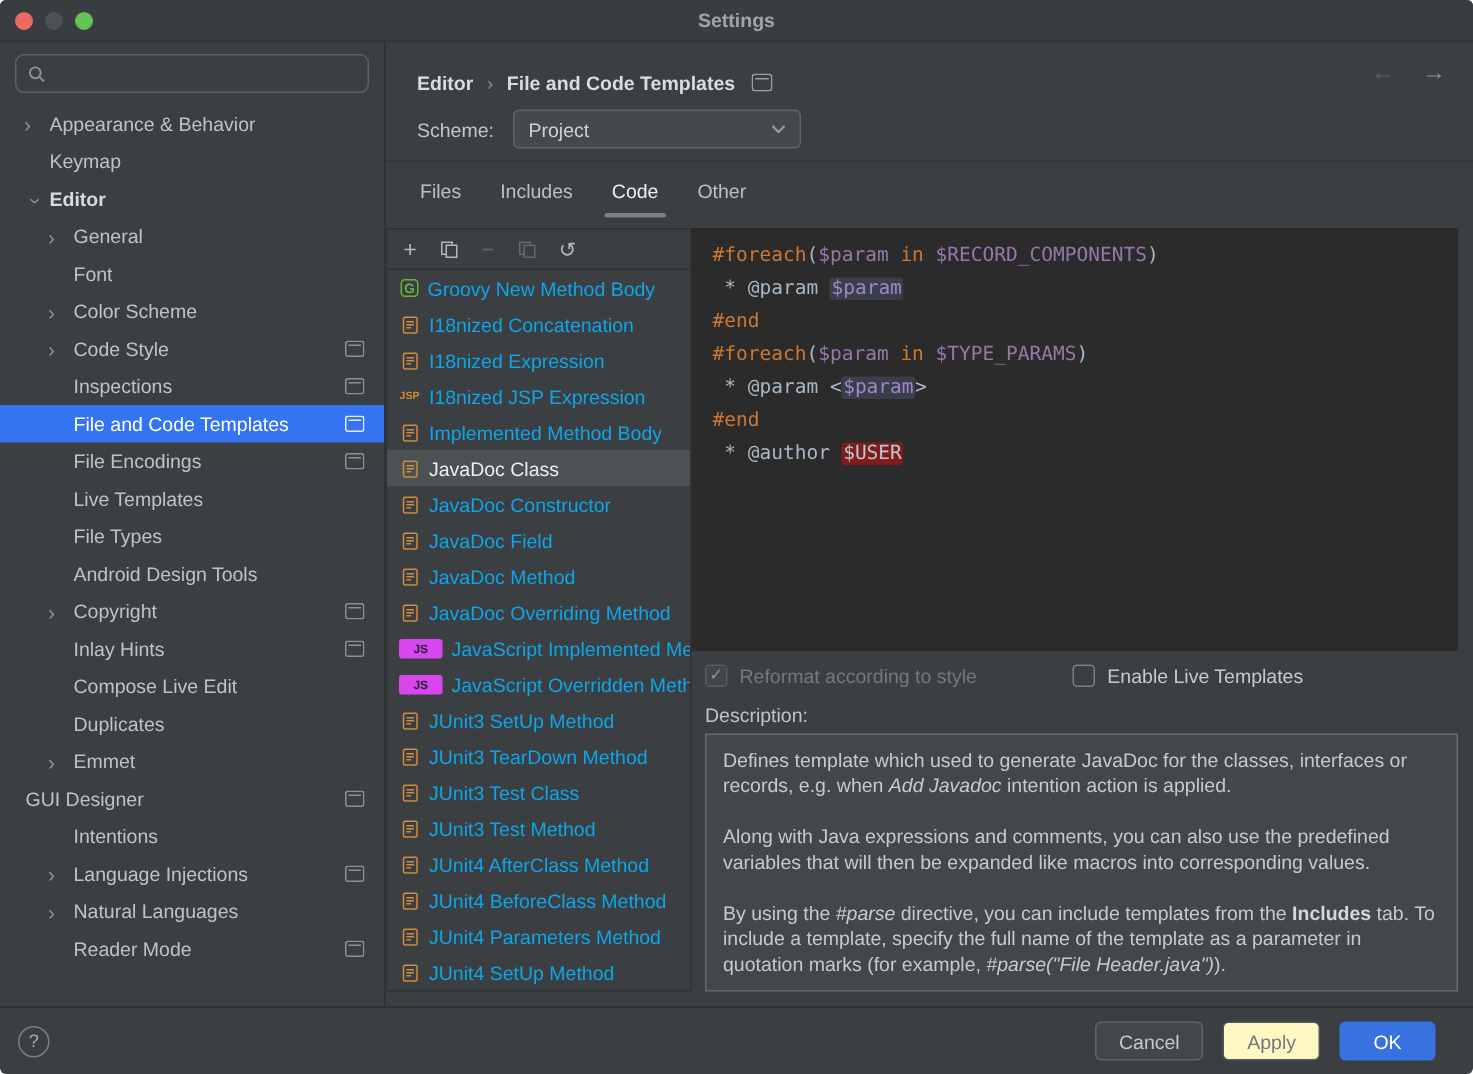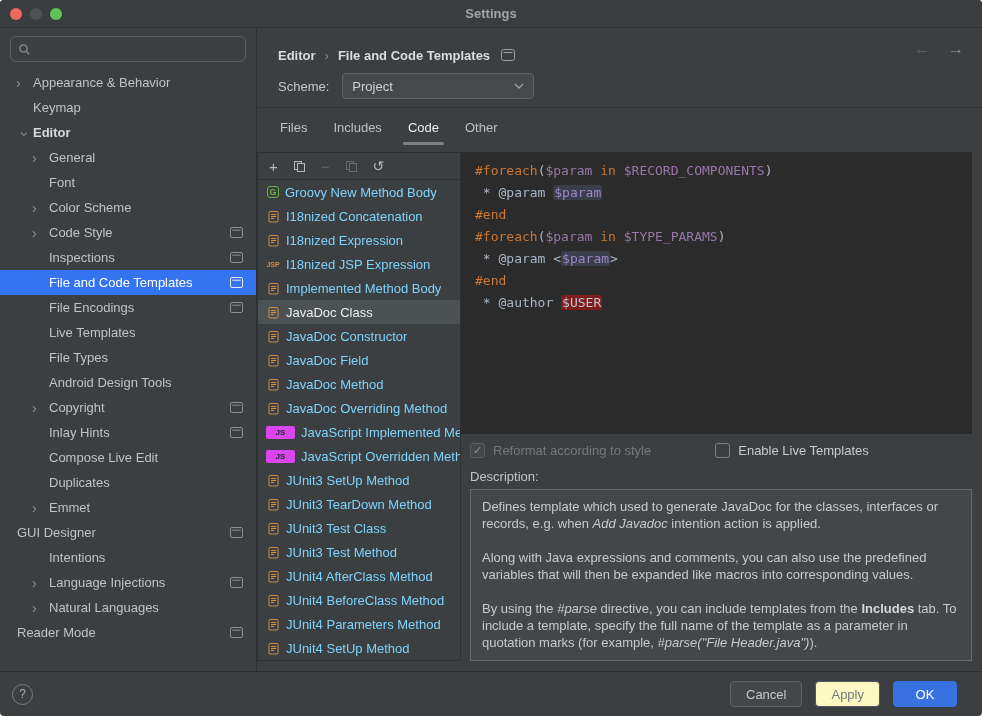--- a/index.html
+++ b/index.html
@@ -47,21 +47,21 @@
   .panels{flex:1;display:flex;margin:7px 10px 10px 0;min-height:0;}
   
   .list-panel{width:204px;flex:none;border:1px solid #2e3133;display:flex;flex-direction:column;background:#3c3f41;}
   .list-toolbar{height:27px;flex:none;border-bottom:1px solid #2e3133;display:flex;align-items:center;padding-left:11px;gap:15px;}
   .tb-icon{color:#b3b8bb;font-size:15px;line-height:1;display:flex;align-items:center;}
   .tb-icon.disabled{color:#65696c;}
   .tlist{flex:1;overflow:hidden;}
   .titem{height:24px;display:flex;align-items:center;padding-left:8px;gap:6px;white-space:nowrap;overflow:hidden;}
   .titem.sel{background:#4c5154;}
   .titem.sel .tlabel{color:#eceef0;}
-  .tlabel{color:#7dd3fc;overflow:hidden;}
+  .tlabel{color:#0ea5e9;overflow:hidden;}
   .ic{width:14px;height:14px;flex:none;display:flex;align-items:center;justify-content:center;font-weight:bold;}
   .ic.groovy{width:12px;height:12px;border:1px solid #68b240;border-radius:3px;color:#68b240;font-size:9px;margin-left:1px;}
   .ic.js{width:29px;height:13px;background:#d946ef;border-radius:2px;color:#23272b;font-size:8px;}
   .ic.jsp{color:#d08d3e;font-size:7px;letter-spacing:0;}
   
   .editor-col{flex:1;display:flex;flex-direction:column;min-width:0;}
   .code{height:282px;flex:none;background:#2b2b2b;padding:8px 0 0 14px;font-family:"DejaVu Sans Mono",monospace;font-size:13px;line-height:22px;white-space:pre;overflow:hidden;}
   .tok-d{color:#cc7832;}
   .tok-v{color:#9876aa;}
   .tok-t,.tok-p{color:#a9b7c6;}
@@ -245,21 +245,21 @@
               <svg width="13" height="11" viewBox="0 0 13 11" fill="none">
                 <rect x="0.5" y="0.5" width="12" height="10" rx="1.5" stroke="currentColor"></rect>
                 <line x1="2.3" y1="3.2" x2="10.7" y2="3.2" stroke="currentColor"></line>
               </svg>
             </span>
           </div>
           <div class="tree-row" style="padding-left: 32px;">
             <span class="chev">›</span>
             <span class="tree-label">Natural Languages</span>
           </div>
-          <div class="tree-row" style="">
+          <div class="tree-row" style="padding-left: 32px;">
             <span class="chev"></span>
             <span class="tree-label">Reader Mode</span>
             <span class="badge">
               <svg width="13" height="11" viewBox="0 0 13 11" fill="none">
                 <rect x="0.5" y="0.5" width="12" height="10" rx="1.5" stroke="currentColor"></rect>
                 <line x1="2.3" y1="3.2" x2="10.7" y2="3.2" stroke="currentColor"></line>
               </svg>
             </span>
           </div>
         </div>

